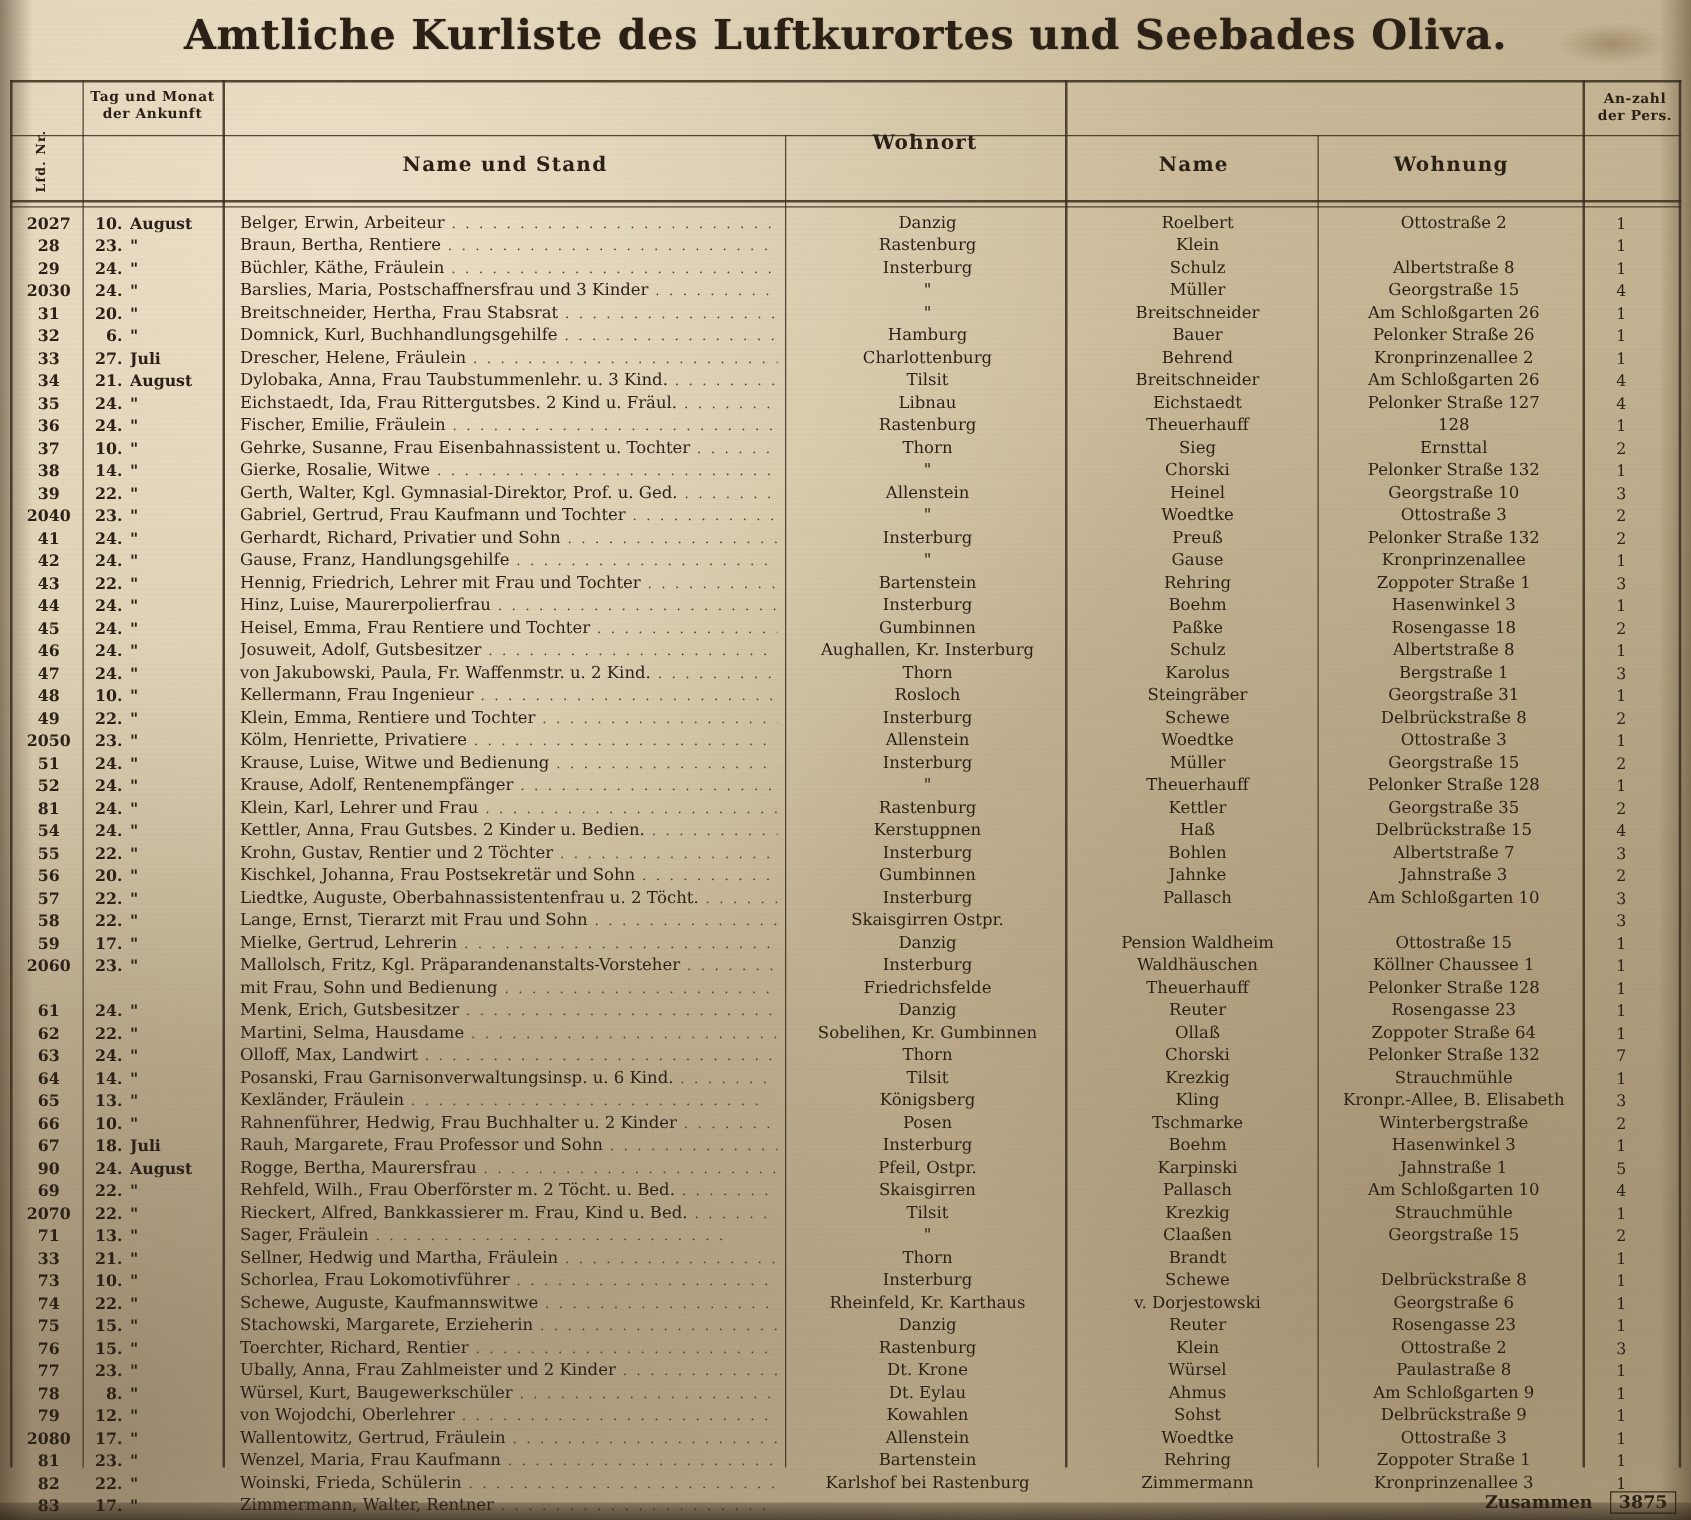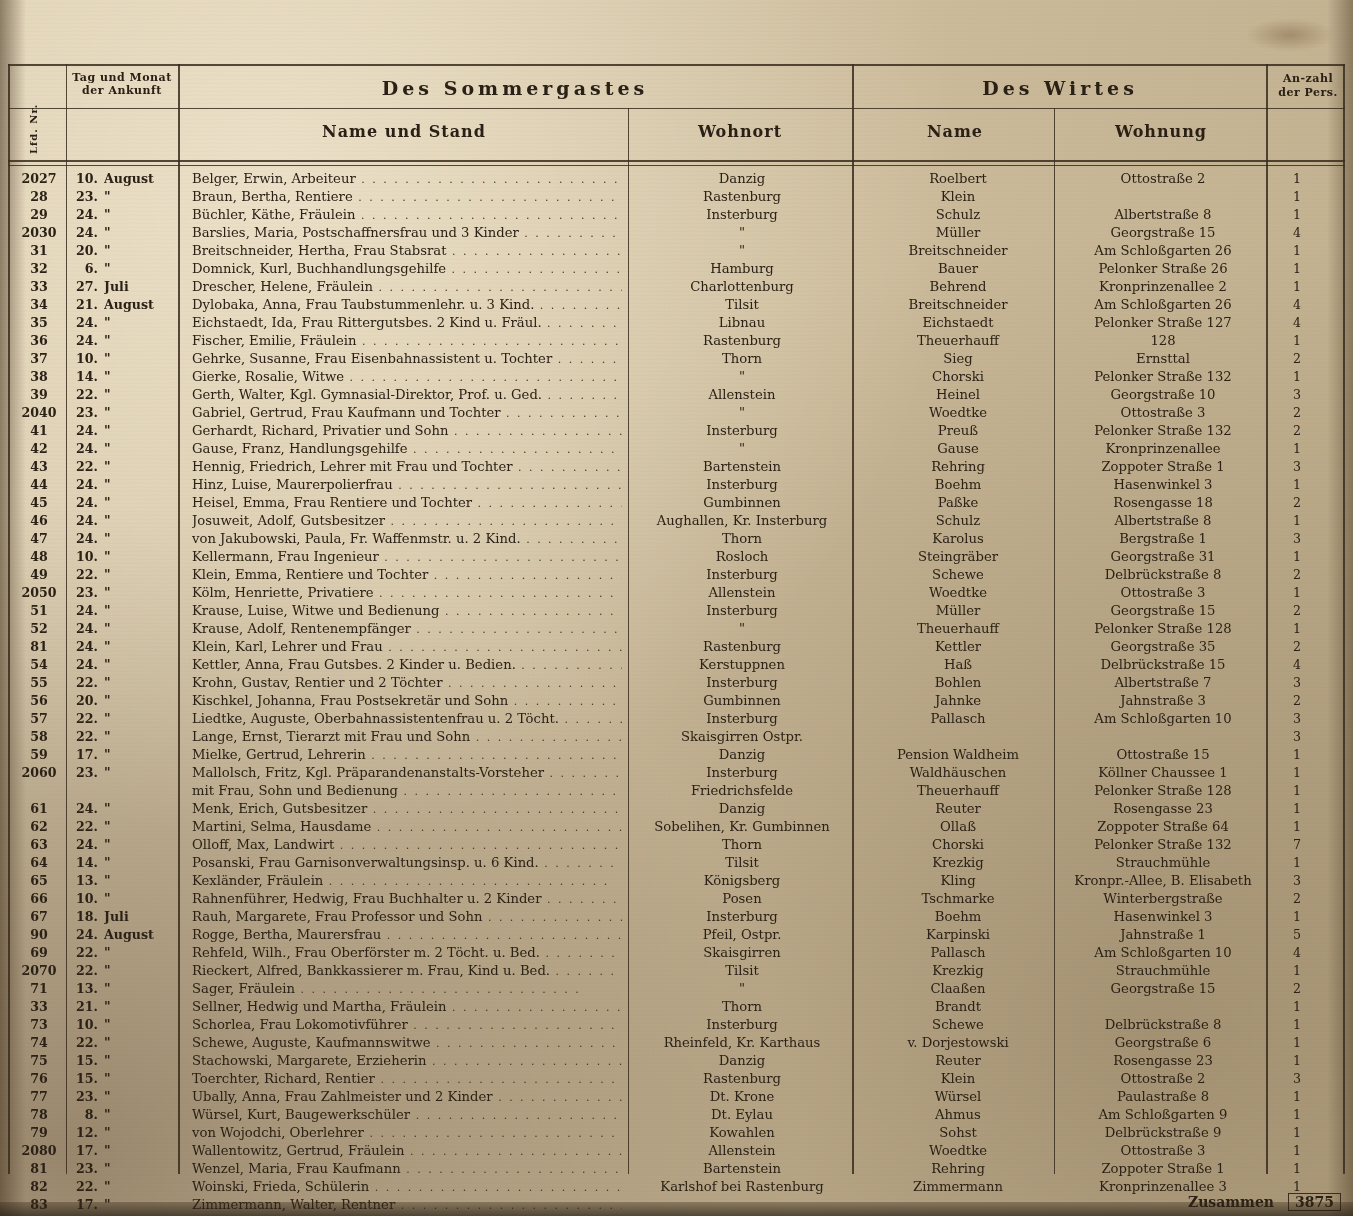--- a/index.html
+++ b/index.html
@@ -116,44 +116,43 @@
 <body>
 
 <div class="paper"></div>
 <div class="grain"></div>
 <div class="edge"></div>
 <div class="edge r"></div>
 <div class="smudge"></div>
 
 <div class="sheet">
 
+  <div class="title">Amtliche Kurliste des Luftkurortes und Seebades Oliva.</div>
 
   <div class="hr" style="left:8px;right:8px;top:64px;height:2px;"></div>
   <div class="hr" style="left:8px;right:8px;top:108px;height:1px;"></div>
   <div class="hr" style="left:8px;right:8px;top:160px;height:2px;"></div>
   <div class="hr" style="left:8px;right:8px;top:165px;height:1px;"></div>
 
   <div class="vr" style="left:8px;top:64px;height:1110px;width:2px;"></div>
   <div class="vr" style="left:66px;top:64px;height:1110px;width:1px;"></div>
   <div class="vr" style="left:178px;top:64px;height:1110px;width:2px;"></div>
   <div class="vr" style="left:628px;top:108px;height:1066px;width:1px;"></div>
   <div class="vr" style="left:852px;top:64px;height:1110px;width:2px;"></div>
   <div class="vr" style="left:1054px;top:108px;height:1066px;width:1px;"></div>
   <div class="vr" style="left:1266px;top:64px;height:1110px;width:2px;"></div>
   <div class="vr" style="right:8px;top:64px;height:1110px;width:2px;"></div>
 
   <div class="vtext" style="left:28px;top:74px;height:80px;">Lfd. Nr.</div>
 
   <div class="hdr small" style="left:70px;top:72px;width:104px;">Tag und Monat der Ankunft</div>
 
-  <div class="hdr big" style="left:182px;top:78px;width:666px;">Des Sommergastes</div>
-  <div class="hdr big" style="left:858px;top:78px;width:404px;">Des Wirtes</div>
 
   <div class="hdr mid" style="left:182px;top:123px;width:444px;">Name und Stand</div>
-  <div class="hdr mid" style="left:632px;top:123px;width:216px;">Wohnort</div>
+  <div class="hdr mid" style="left:632px;top:105px;width:216px;">Wohnort</div>
   <div class="hdr mid" style="left:858px;top:123px;width:194px;">Name</div>
   <div class="hdr mid" style="left:1058px;top:123px;width:206px;">Wohnung</div>
   <div class="hdr small" style="left:1270px;top:72px;width:76px;line-height:1.3;">An-zahl der Pers.</div>
 
   <div class="rows" id="rows">
       <div class="row">
         <div class="c nr">2027</div>
         <div class="c dt-d">10.</div>
         <div class="c dt-m">August</div>
         <div class="c nm"><span>Belger, Erwin, Arbeiteur</span><span class="dots"> . . . . . . . . . . . . . . . . . . . . . . . . . . </span></div>

